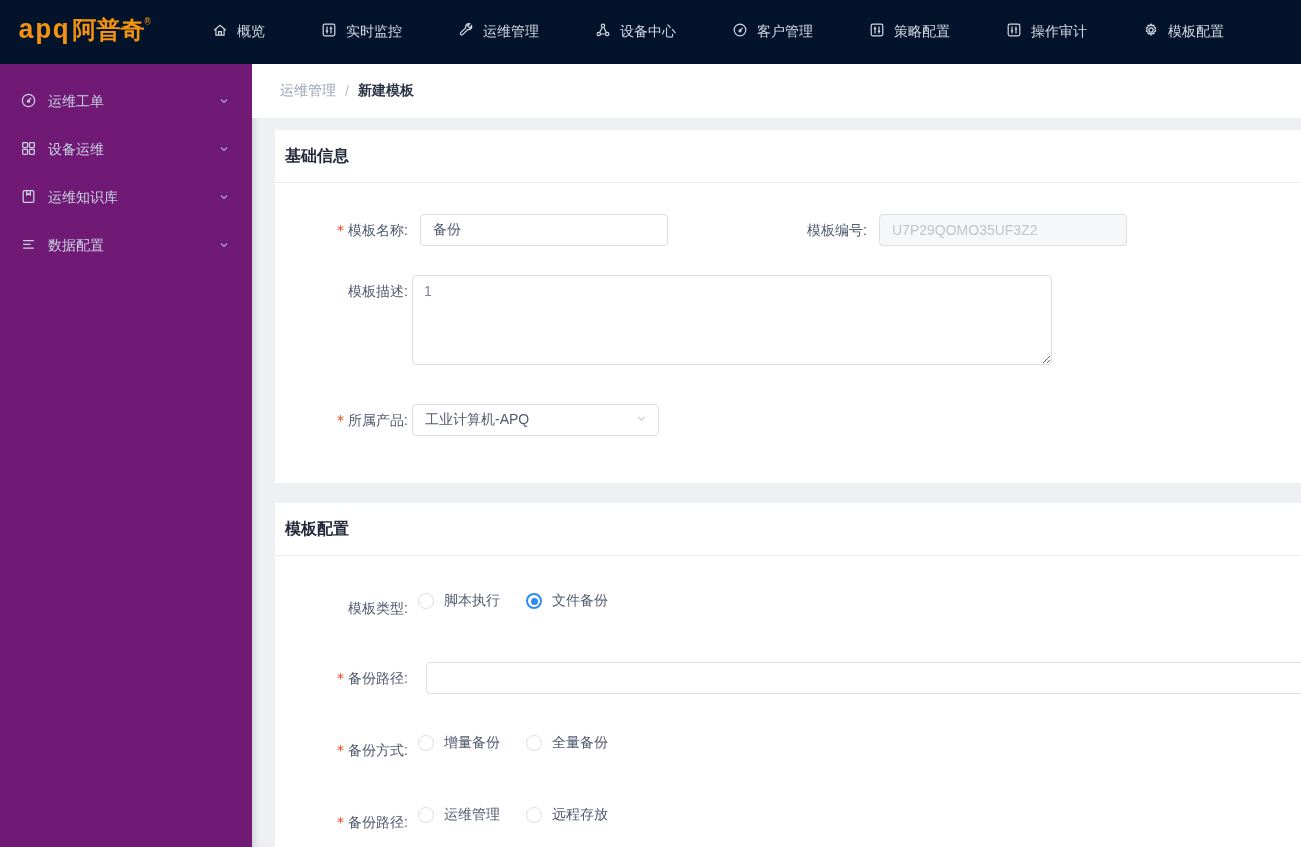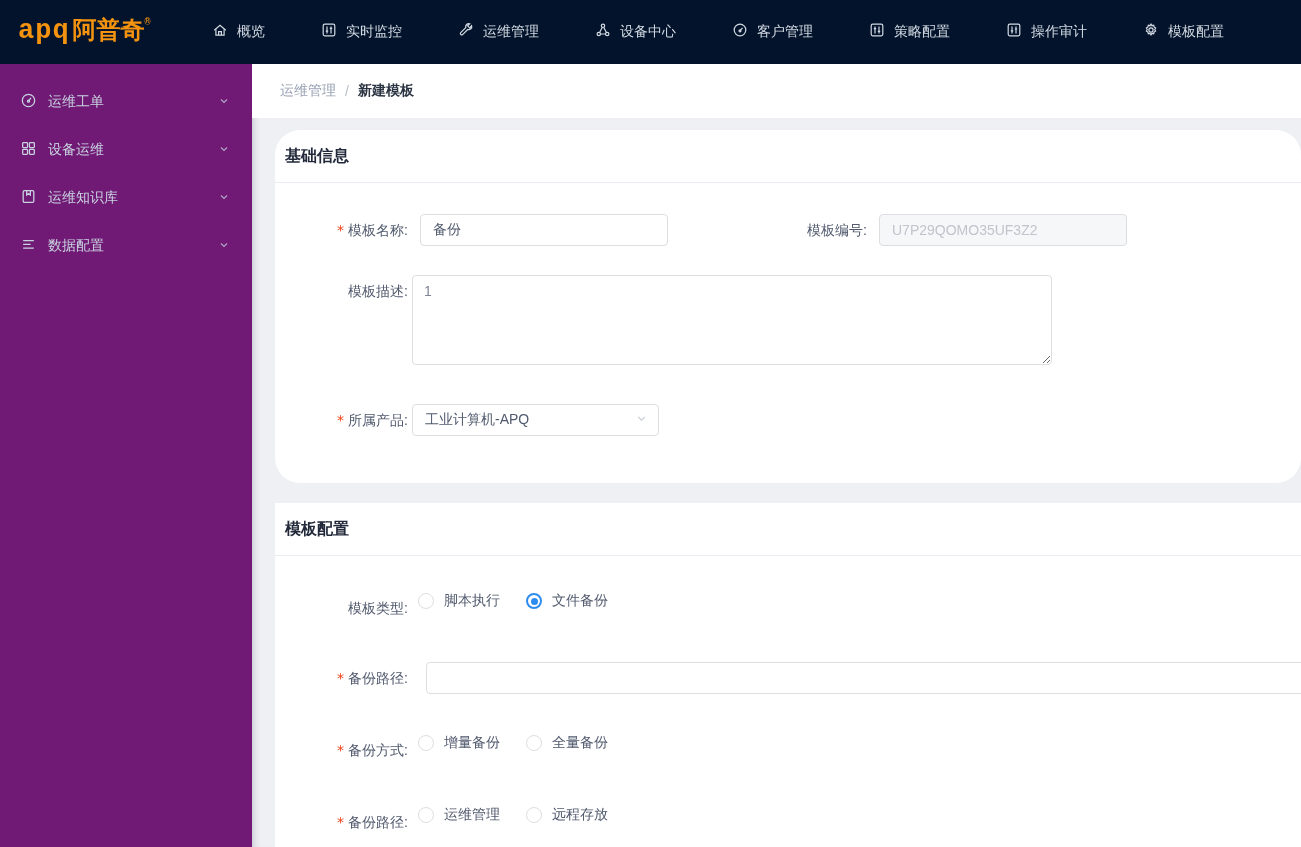--- a/index.html
+++ b/index.html
@@ -24,21 +24,21 @@
   .side-chevron { margin-left:auto; opacity:.75; }
 
   
   .main { position:absolute; top:64px; left:252px; width:1049px; height:783px; background:#eef0f4; display:flex; flex-direction:column; overflow:hidden; box-shadow:inset 8px 0 8px -8px rgba(0,10,30,.25); }
   .breadcrumb-bar { background:#ffffff; height:54px; flex:none; display:flex; align-items:center; padding-left:28px; }
   .crumb-parent { color:#98a2b3; cursor:pointer; }
   .crumb-sep { color:#b6bdc8; margin:0 9px; }
   .crumb-current { color:#2b3442; font-weight:700; }
 
   .card { background:#ffffff; margin-left:23px; flex:none; }
-  .card1 { margin-top:12px; height:353px;border-radius:25px; }
+  .card1 { margin-top:12px; height:353px; }
   .card2 { margin-top:20px; flex:1; }
   .card-head { height:53px; display:flex; align-items:center; padding-left:10px; border-bottom:1px solid #e9ecf1; }
   .card-title { font-size:16px; color:#22293a; font-weight:600; }
 
   .form { padding-left:10px; }
   .form-row { display:flex; align-items:flex-start; }
   .flabel { width:123px; text-align:right; line-height:32px; color:#515a6e; flex:none; white-space:nowrap; }
   .flabel.req::before { content:"*"; color:#ED4014; margin-right:4px; font-family:"DejaVu Sans",sans-serif; }
   .fctrl { margin-left:4px; }
 

